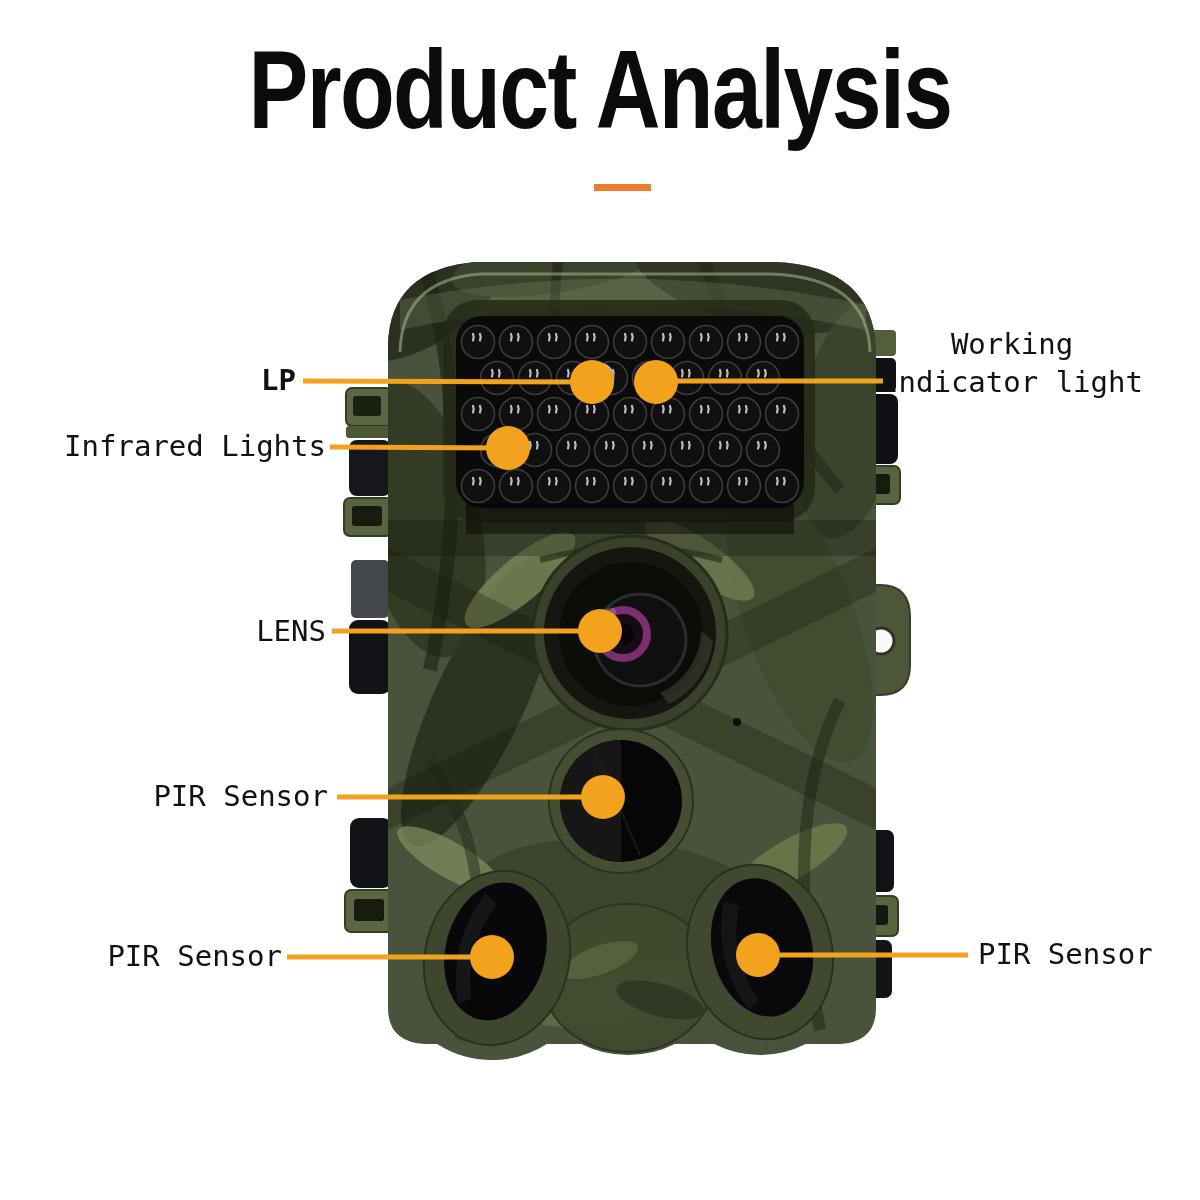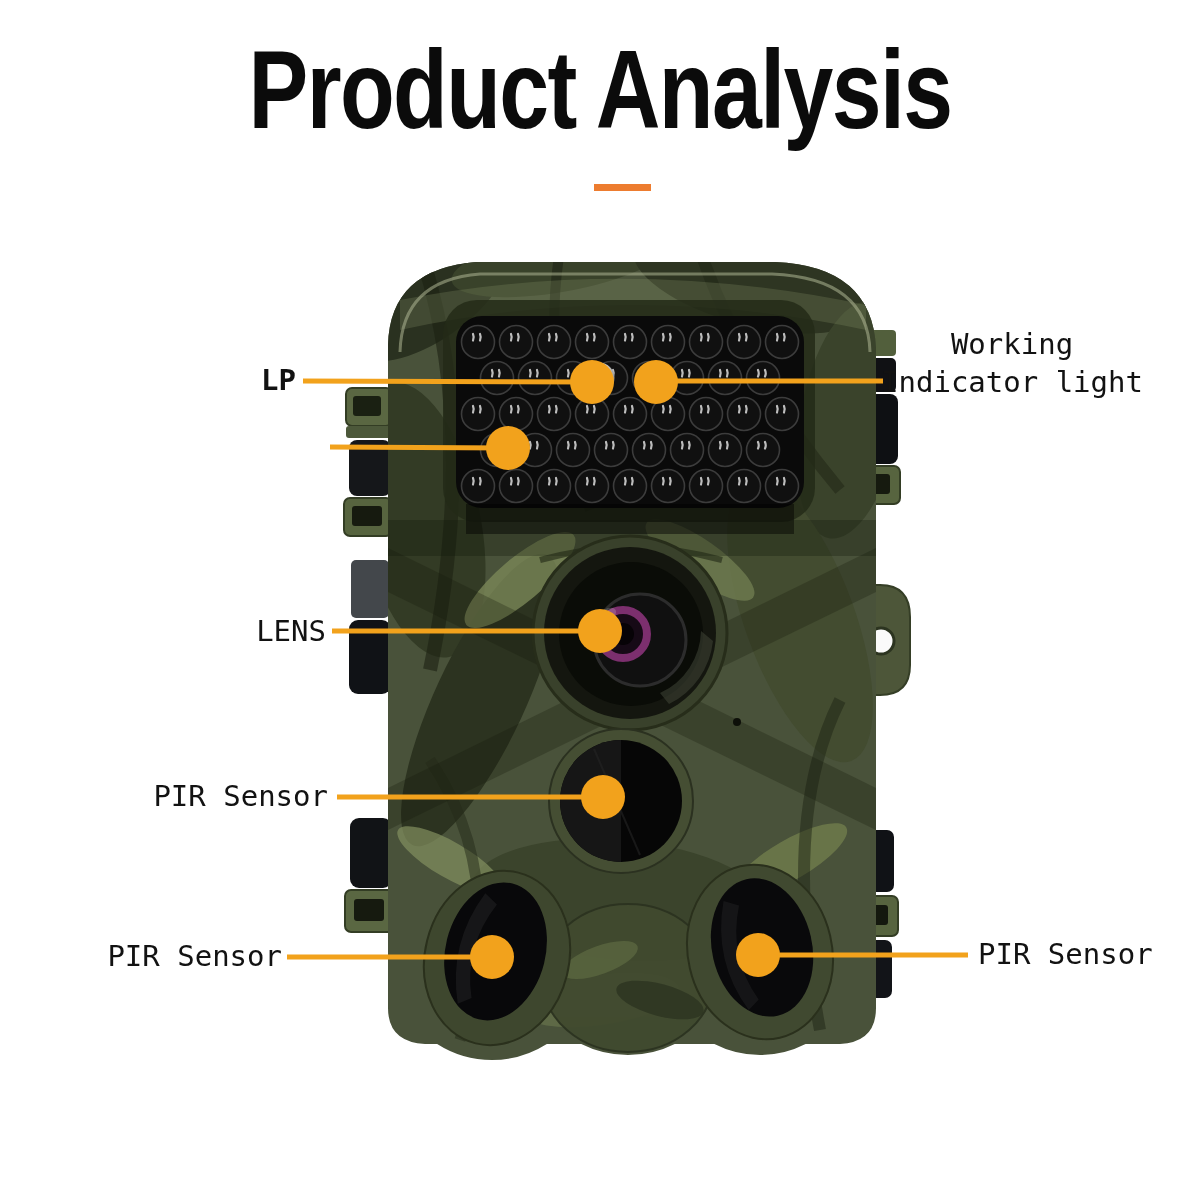--- a/index.html
+++ b/index.html
@@ -264,20 +264,21 @@
       <circle class="callout-dot" cx="656" cy="382" r="22"></circle>
       <circle class="callout-dot" cx="508" cy="448" r="22"></circle>
       <circle class="callout-dot" cx="600" cy="631" r="22"></circle>
       <circle class="callout-dot" cx="603" cy="797" r="22"></circle>
       <circle class="callout-dot" cx="492" cy="957" r="22"></circle>
       <circle class="callout-dot" cx="758" cy="955" r="22"></circle>
     </g>
   </svg>
 
   <div class="label lb-lp">LP</div>
+  <div class="label lb-infrared">Infrared Lights</div>
   <div class="label lb-lens">LENS</div>
   <div class="label lb-working">
     <div>Working</div>
     <div>Indicator light</div>
   </div>
   <div class="label lb-pir-center">PIR Sensor</div>
   <div class="label lb-pir-left">PIR Sensor</div>
   <div class="label lb-pir-right">PIR Sensor</div>
 
 </div>

